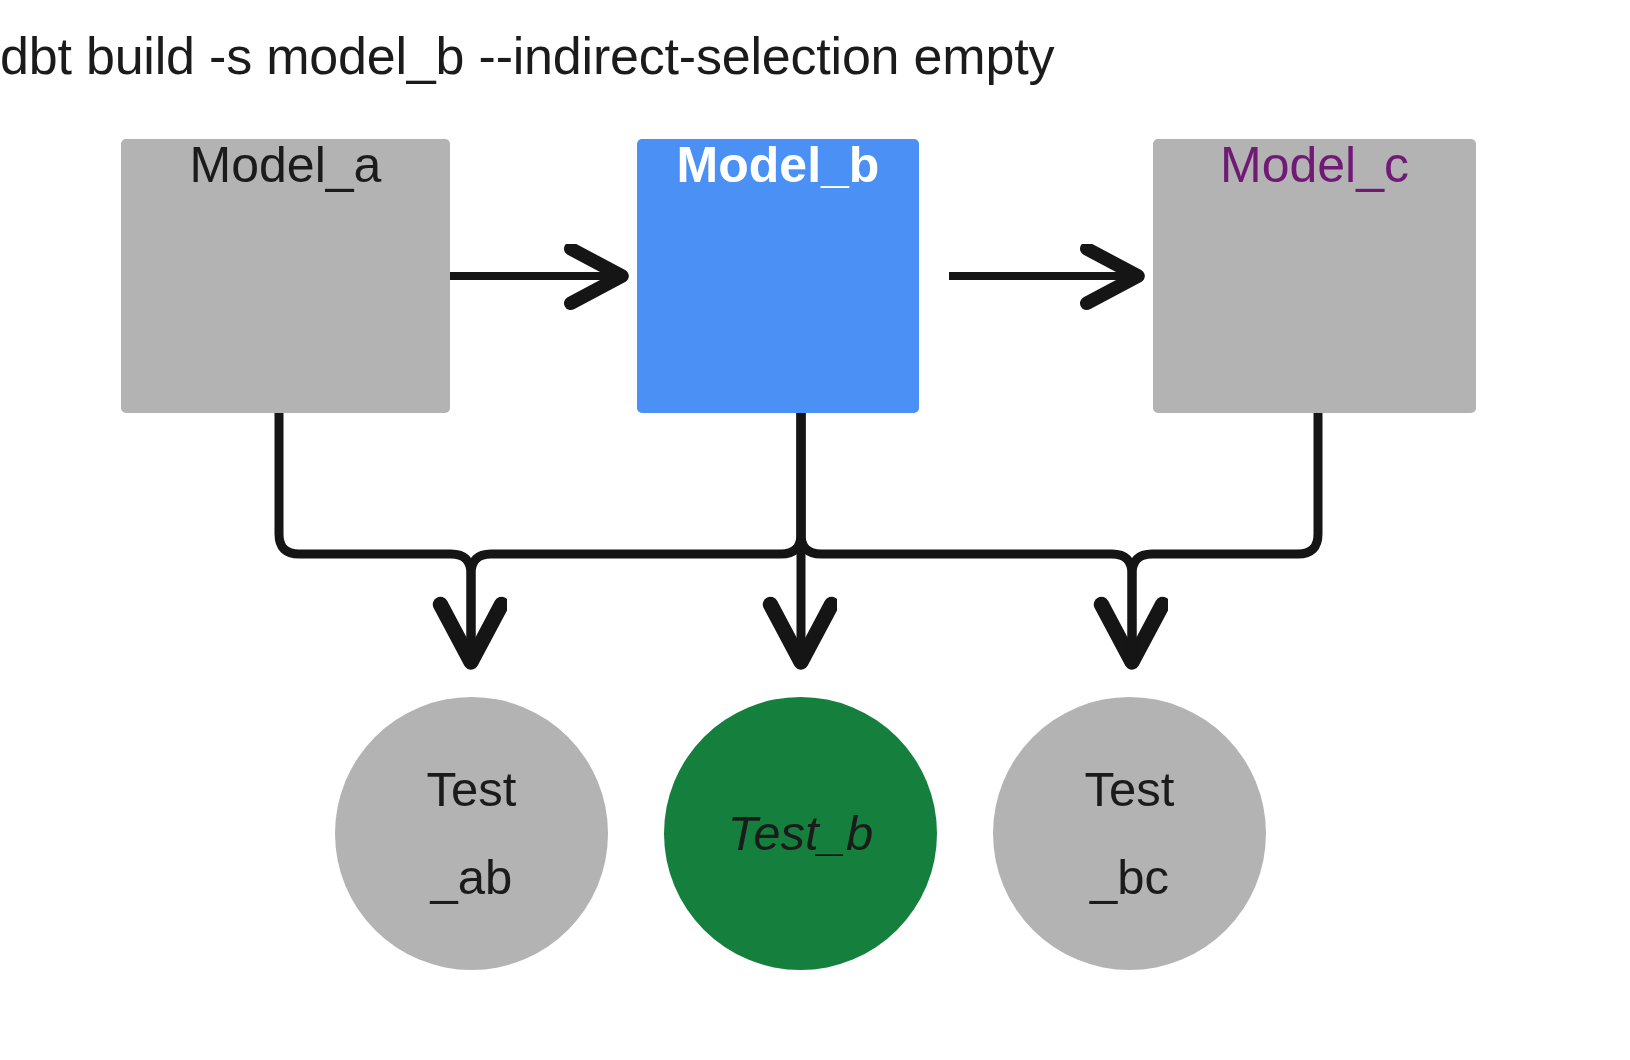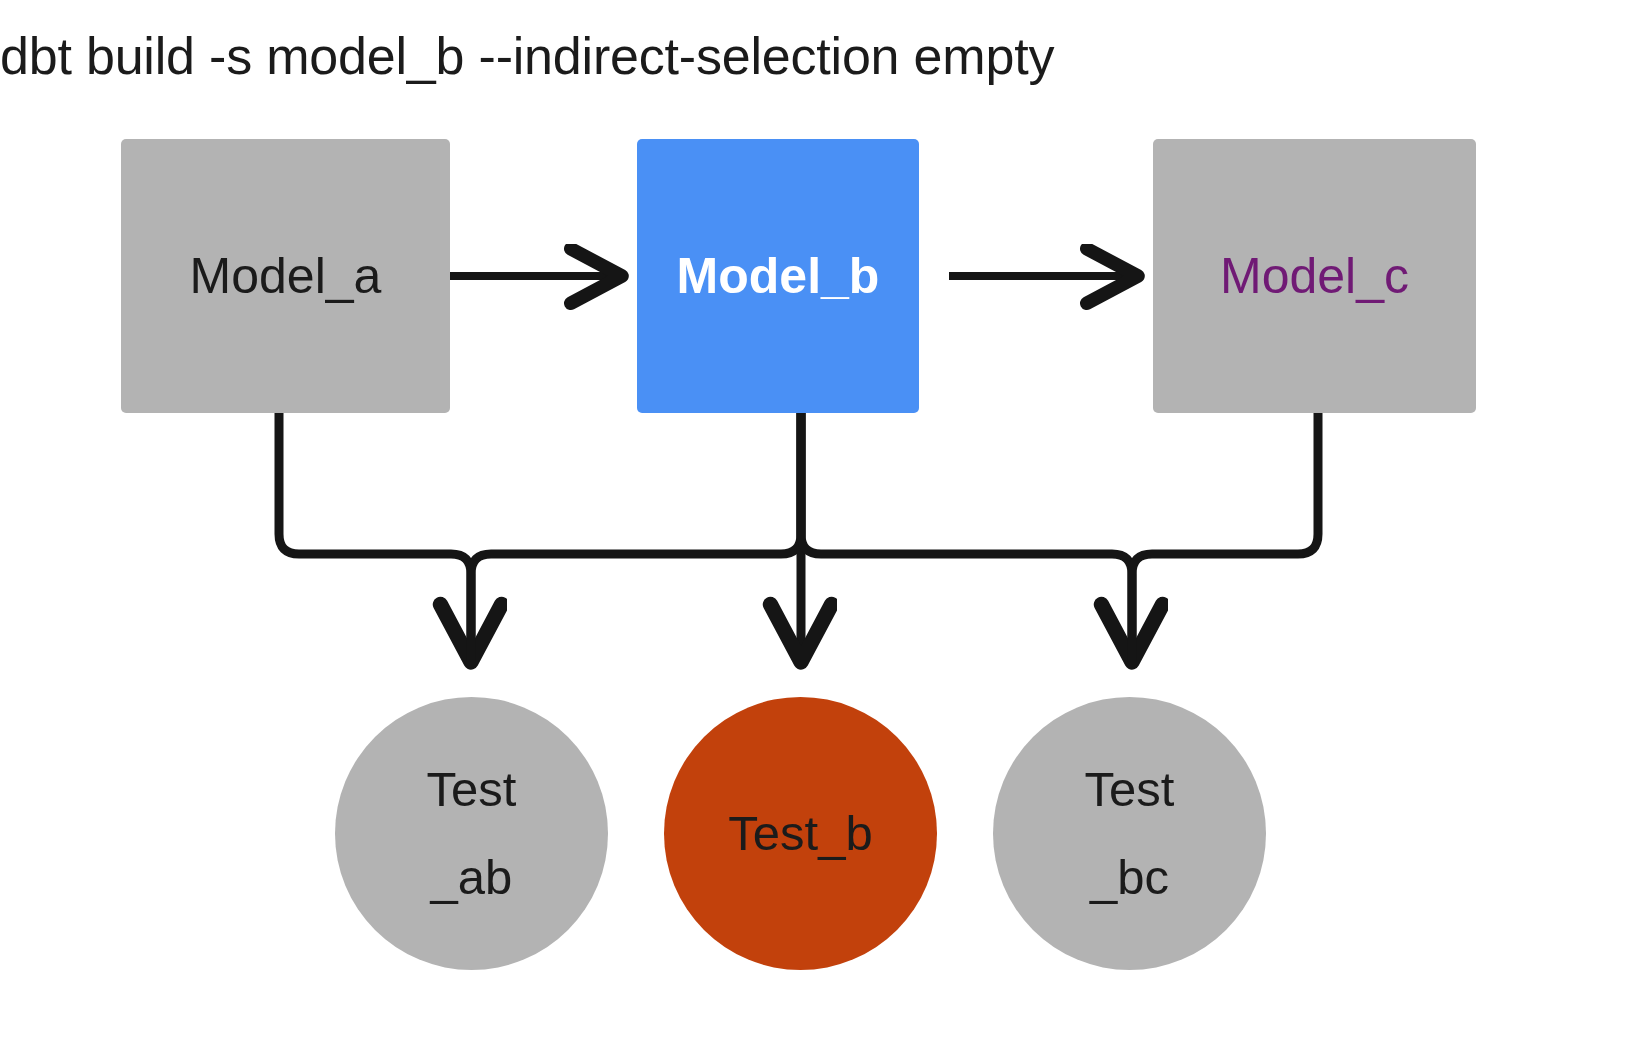--- a/index.html
+++ b/index.html
@@ -32,21 +32,21 @@
     text-align: left;
     font-size: 52px;
     color: #1b1b1b;
     letter-spacing: -0.2px;
     white-space: nowrap;
   }
   .node-box {
     position: absolute;
     border-radius: 5px;
     display: flex;
-    align-items: center;
+    align-items: flex-start;
     justify-content: center;
     box-sizing: border-box;
   }
   .node-box .node-label {
     font-size: 50px;
     line-height: 1.05;
     text-align: center;
   }
   .node-circle {
     position: absolute;
@@ -102,21 +102,21 @@
 
   <div class="node-box" style="left:1153px; top:139px; width:323px; height:274px; background:#b3b3b3;">
     <span class="node-label" style="color:#701a75;">Model_c</span>
   </div>
 
   <div class="node-circle" style="left:335px; top:697px; width:273px; height:273px; background:#b3b3b3;">
     <span class="node-label" style="color:#1b1b1b;">Test
 _ab</span>
   </div>
 
-  <div class="node-circle" style="left:664px; top:697px; width:273px; height:273px; background:#c2410c;">
+  <div class="node-circle" style="left:664px; top:697px; width:273px; height:273px; background:#15803d;font-style:italic;">
     <span class="node-label" style="color:#1b1b1b;">Test_b</span>
   </div>
 
   <div class="node-circle" style="left:993px; top:697px; width:273px; height:273px; background:#b3b3b3;">
     <span class="node-label" style="color:#1b1b1b;">Test
 _bc</span>
   </div>
 
 </div>
 

